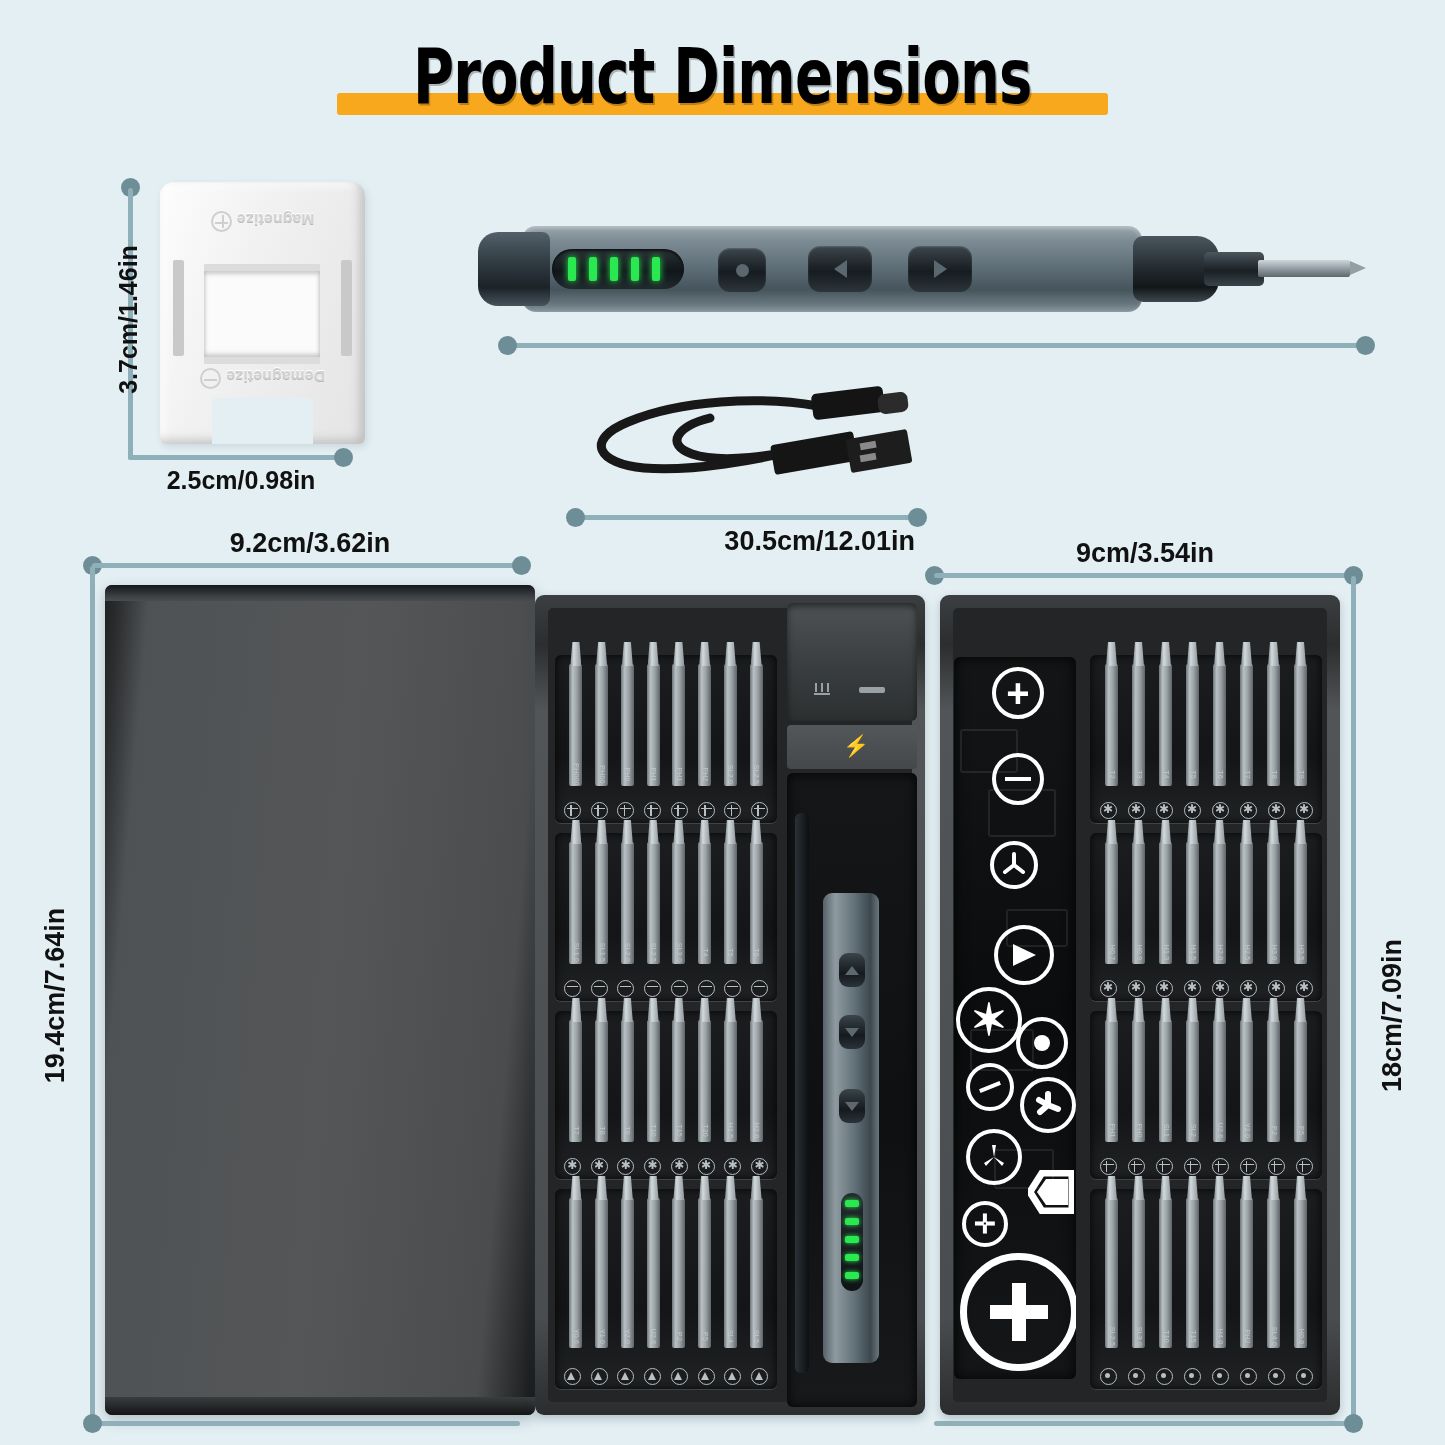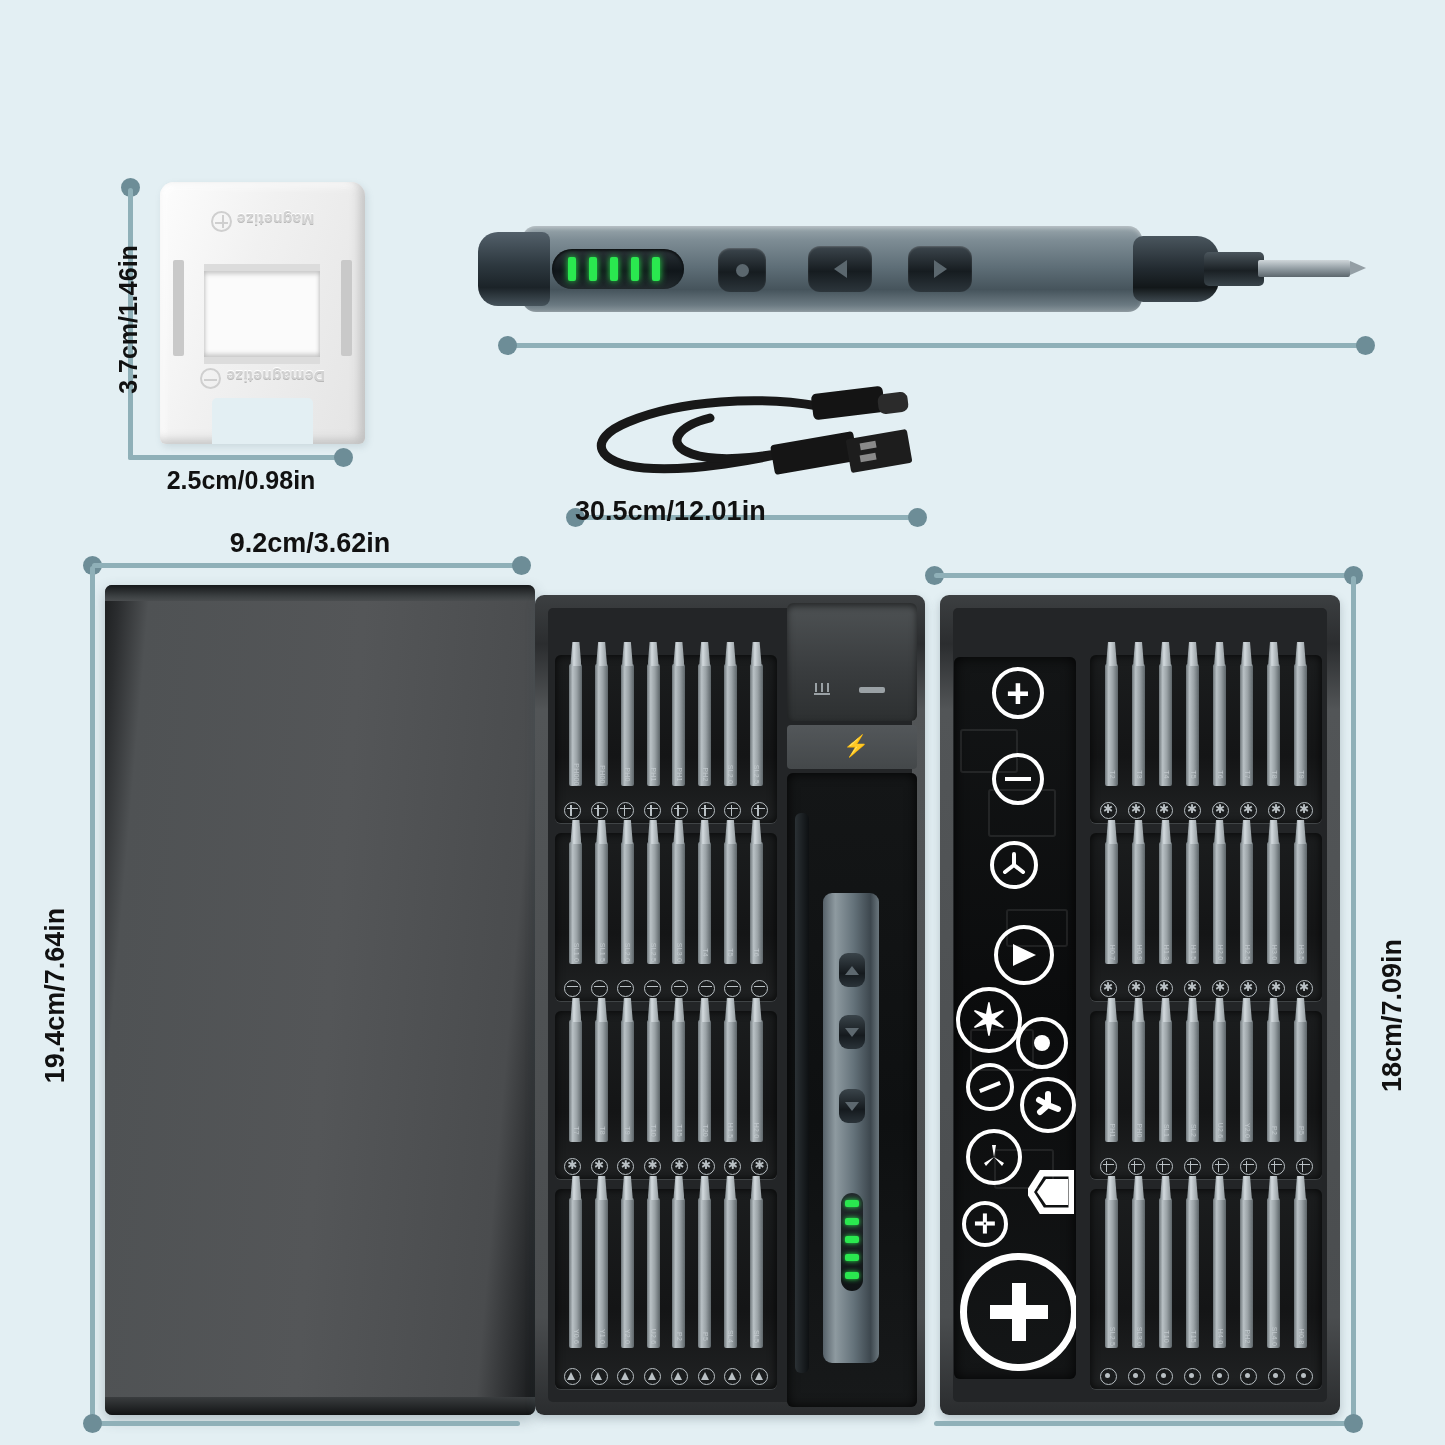--- a/index.html
+++ b/index.html
@@ -221,20 +221,26 @@
   .inner-well{
     position:absolute;left:13px;right:13px;top:13px;bottom:13px;border-radius:5px;
     background:#232527;
   }
 </style>
 </head>
 <body>
 
 <div class="stage">
 
+  <div class="abs" id="title-wrap">
+    <div id="title-inner">
+      <div id="title-bar"></div>
+      <div id="title-text">Product Dimensions</div>
+    </div>
+  </div>
 
   <div class="abs" id="magnetizer">
     <div class="mag-text" style="top:28px;">
       <span>Magnetize</span><span class="mag-sym plus"></span>
     </div>
     <div class="mag-rail" style="left:13px;"></div>
     <div class="mag-rail" style="right:13px;"></div>
     <div id="mag-window"></div>
     <div class="mag-text" style="top:185px;">
       <span>Demagnetize</span><span class="mag-sym"></span>
@@ -292,21 +298,21 @@
         <rect x="288" y="52" width="62" height="34" rx="3" fill="#1d1d1d" transform="rotate(-10 319 69)"></rect>
         <rect x="300" y="60" width="16" height="7" fill="#8a8a8a" transform="rotate(-10 308 63)"></rect>
         <rect x="300" y="72" width="16" height="7" fill="#8a8a8a" transform="rotate(-10 308 75)"></rect>
       </g>
     </svg>
   </div>
 
   <div class="abs dim-line-h" style="left:575px;top:515px;width:340px;"></div>
   <div class="abs dot" style="left:566px;top:508px;"></div>
   <div class="abs dot" style="left:908px;top:508px;"></div>
-  <div class="abs dim-label" style="left:575px;top:496px;width:340px;text-align:left;font-size:27px;">30.5cm/12.01in</div>
+  <div class="abs dim-label" style="left:575px;top:526px;width:340px;text-align:right;font-size:27px;">30.5cm/12.01in</div>
 
   <div class="abs" id="case-left"></div>
 
   <div class="abs dot" style="left:83px;top:556px;"></div>
   <div class="abs dim-line-h" style="left:92px;top:563px;width:430px;"></div>
   <div class="abs dot" style="left:512px;top:556px;"></div>
   <div class="abs dim-line-v" style="left:90px;top:566px;height:860px;"></div>
   <div class="abs dim-line-h" style="left:90px;top:1421px;width:430px;"></div>
   <div class="abs dot" style="left:83px;top:1414px;"></div>
   <div class="abs dim-label" style="left:95px;top:528px;width:430px;text-align:center;font-size:27px;">9.2cm/3.62in</div>
@@ -807,15 +813,16 @@
         </div>
       </div>
   </div>
 
   <div class="abs dot" style="left:925px;top:566px;"></div>
   <div class="abs dim-line-h" style="left:934px;top:573px;width:420px;"></div>
   <div class="abs dot" style="left:1344px;top:566px;"></div>
   <div class="abs dim-line-v" style="left:1351px;top:576px;height:850px;"></div>
   <div class="abs dim-line-h" style="left:934px;top:1421px;width:420px;"></div>
   <div class="abs dot" style="left:1344px;top:1414px;"></div>
+  <div class="abs dim-label" style="left:930px;top:538px;width:430px;text-align:center;font-size:27px;">9cm/3.54in</div>
   <div class="abs dim-label vert-label" style="left:1272px;top:1000px;width:240px;text-align:center;font-size:27px;">18cm/7.09in</div>
 
 </div>
 
 </body></html>

